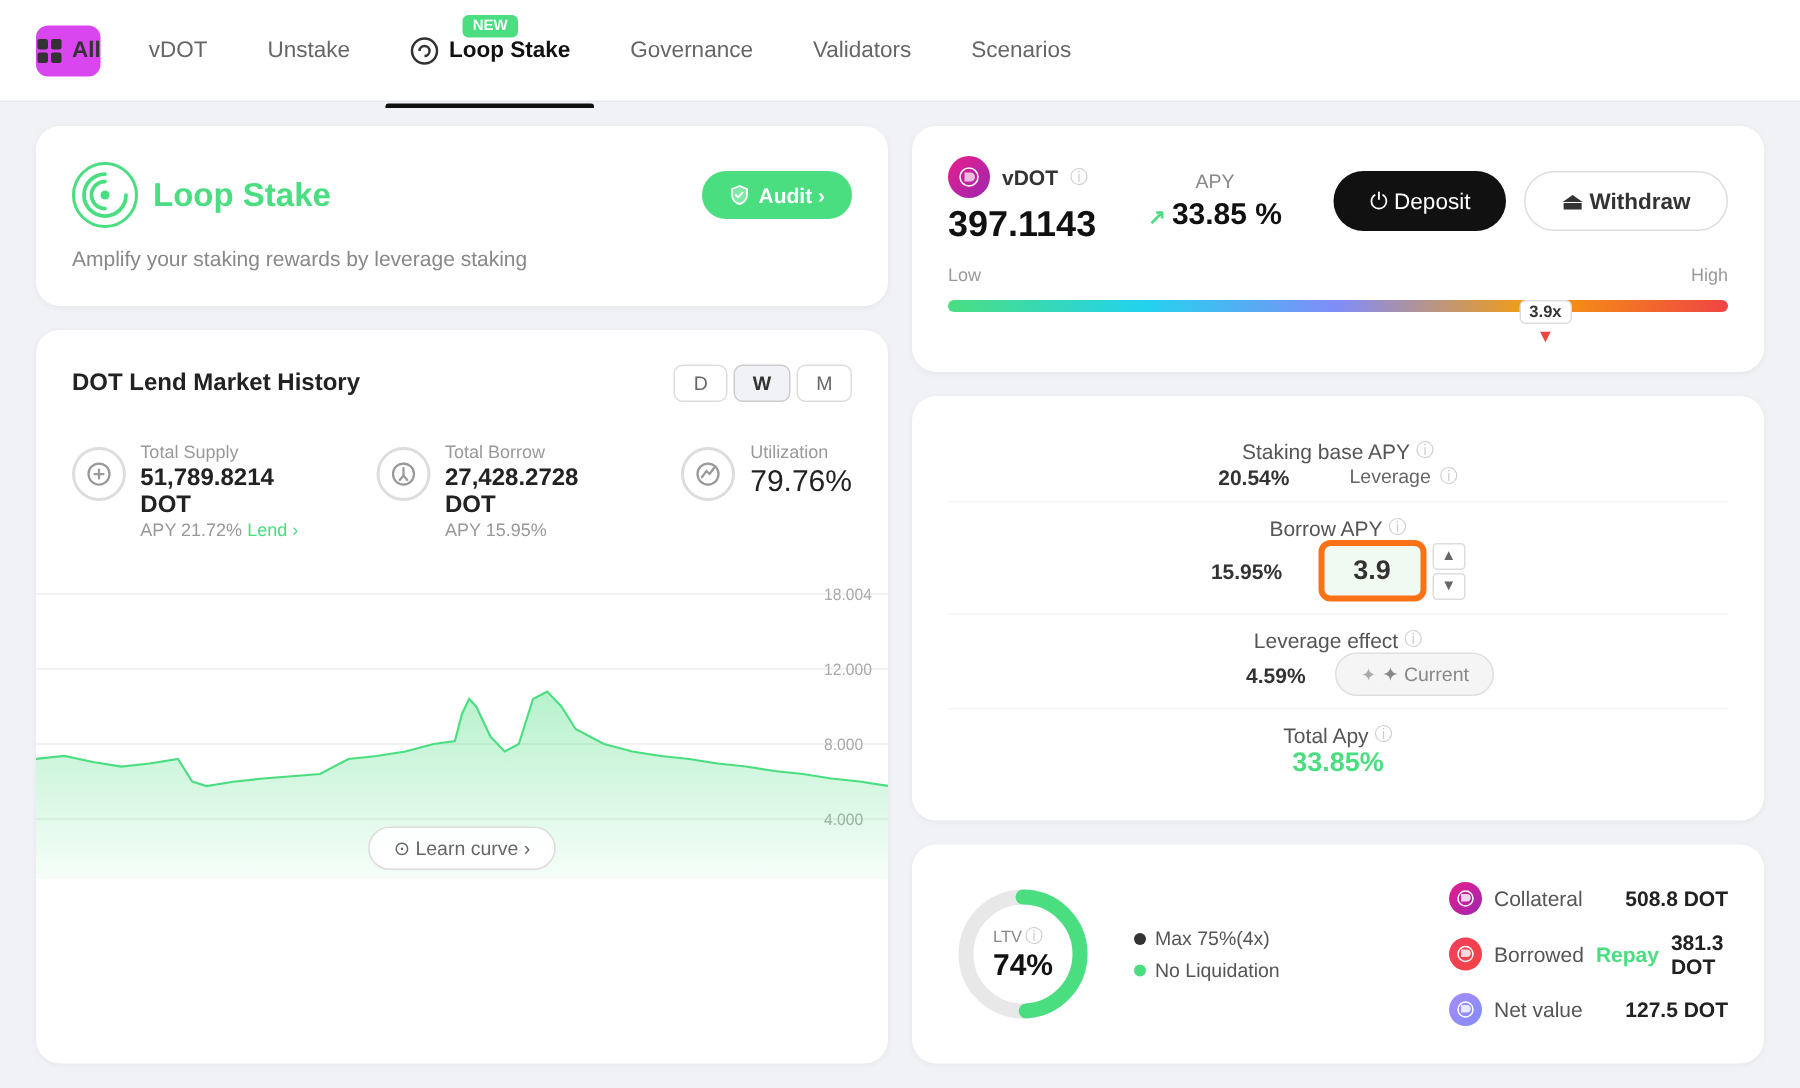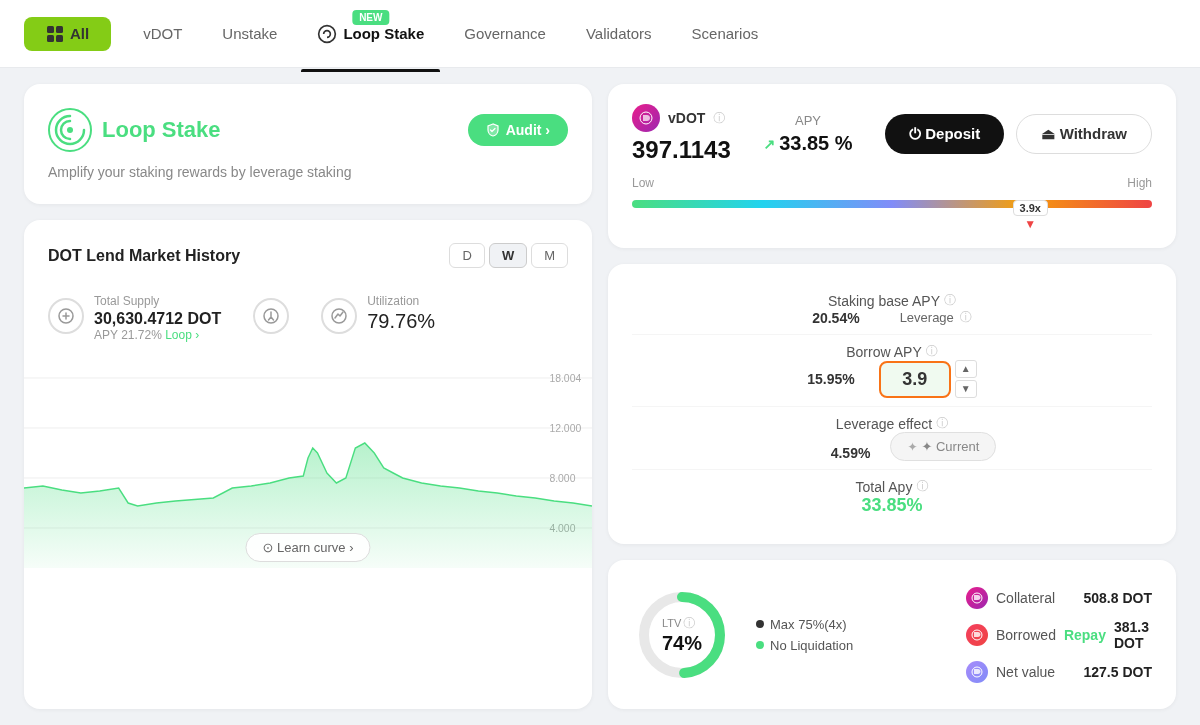--- a/index.html
+++ b/index.html
@@ -18,23 +18,23 @@
       background: #fff;
       padding: 0 24px;
       height: 68px;
       border-bottom: 1px solid #e8eaed;
       gap: 8px;
     }
     .nav-all {
       display: flex;
       align-items: flex-start;
       gap: 6px;
-      background: #84cc16;
+      background: #d946ef;
       border-radius: 8px;
-      padding: 8px 22px;
+      padding: 8px 0;
       cursor: pointer;
       font-weight: 600;
       font-size: 15px;
       color: #333;
       margin-right: 8px;
     }
     .nav-item {
       padding: 8px 16px;
       font-size: 15px;
       color: #666;
@@ -319,21 +319,21 @@
       display: flex;
       gap: 12px;
     }
     .deposit-btn {
       background: #111;
       color: #fff;
       border: none;
       border-radius: 24px;
       padding: 10px 24px;
       font-size: 15px;
-      font-weight: 700;
+      font-weight: 400;
       cursor: pointer;
       display: flex;
       align-items: center;
       gap: 6px;
     }
     .withdraw-btn {
       background: #fff;
       color: #333;
       border: 1px solid #ddd;
       border-radius: 24px;
@@ -613,33 +613,38 @@
       <div class="market-stats">
         <div class="stat-item">
           <div class="stat-icon">
             <svg width="16" height="16" viewBox="0 0 16 16" fill="none">
               <circle cx="8" cy="8" r="7" stroke="#999" stroke-width="1.5"></circle>
               <path d="M8 5v6M5 8h6" stroke="#999" stroke-width="1.5" stroke-linecap="round"></path>
             </svg>
           </div>
           <div>
             <div class="stat-label">Total Supply</div>
-            <div class="stat-value">30,630.4712 DOT</div>
+            <div class="stat-value">51,789.8214 DOT</div>
             <div class="stat-apy">
               <span>APY  21.72%</span>
-              <span class="earn-link">Loop ›</span>
+              <span class="earn-link">Lend ›</span>
             </div>
           </div>
         </div>
         <div class="stat-item">
           <div class="stat-icon">
             <svg width="16" height="16" viewBox="0 0 16 16" fill="none">
               <circle cx="8" cy="8" r="7" stroke="#999" stroke-width="1.5"></circle>
               <path d="M8 4v5M5.5 12l2.5-3 2.5 3" stroke="#999" stroke-width="1.5" stroke-linecap="round"></path>
             </svg>
+          </div>
+          <div>
+            <div class="stat-label">Total Borrow</div>
+            <div class="stat-value">27,428.2728 DOT</div>
+            <div class="stat-apy">APY 15.95%</div>
           </div>
         </div>
         <div class="stat-item">
           <div class="stat-icon">
             <svg width="16" height="16" viewBox="0 0 16 16" fill="none">
               <circle cx="8" cy="8" r="7" stroke="#999" stroke-width="1.5"></circle>
               <path d="M4 10l3-4 2 2 3-4" stroke="#999" stroke-width="1.5" stroke-linecap="round" stroke-linejoin="round"></path>
             </svg>
           </div>
           <div>
@@ -745,34 +750,34 @@
         </div>
       </div>
       <div class="apy-row" style="justify-content:space-between;">
         <span class="apy-row-label">
           <span>Borrow APY</span>
           <span class="info-icon">ⓘ</span>
         </span>
         <div style="display:flex;align-items:center;gap:24px;">
           <span class="apy-row-value">15.95%</span>
           <div style="display:flex;align-items:center;gap:4px;">
-            <div style="background:#f0faf0;border:2px solid #f97316;border-radius:8px;padding:6px 14px;font-size:18px;font-weight:700;color:#333;min-width:72px;text-align:center;">3.9</div>
+            <div style="background:#f0faf0;border:4px solid #f97316;border-radius:8px;padding:6px 14px;font-size:18px;font-weight:700;color:#333;min-width:72px;text-align:center;">3.9</div>
             <div style="display:flex;flex-direction:column;gap:2px;">
               <button style="background:none;border:1px solid #ddd;width:22px;height:18px;cursor:pointer;font-size:10px;border-radius:3px;color:#666;line-height:1;">▲</button>
               <button style="background:none;border:1px solid #ddd;width:22px;height:18px;cursor:pointer;font-size:10px;border-radius:3px;color:#666;line-height:1;">▼</button>
             </div>
           </div>
         </div>
       </div>
       <div class="apy-row" style="justify-content:space-between;">
         <span class="apy-row-label">
           <span>Leverage effect</span>
           <span class="info-icon">ⓘ</span>
         </span>
-        <div style="display:flex;align-items:flex-end;gap:20px;margin-left:43px;">
+        <div style="display:flex;align-items:center;gap:20px;margin-left:43px;">
           <span class="apy-row-value">4.59%</span>
           <button class="current-btn">
             <span style="color:#aaa;font-size:12px;">✦</span>
             <span style="font-size:13px;">✦ Current</span>
           </button>
         </div>
       </div>
       <div class="apy-row" style="border-bottom:none;justify-content:space-between;">
         <span class="apy-row-label">
           <span>Total Apy</span>

